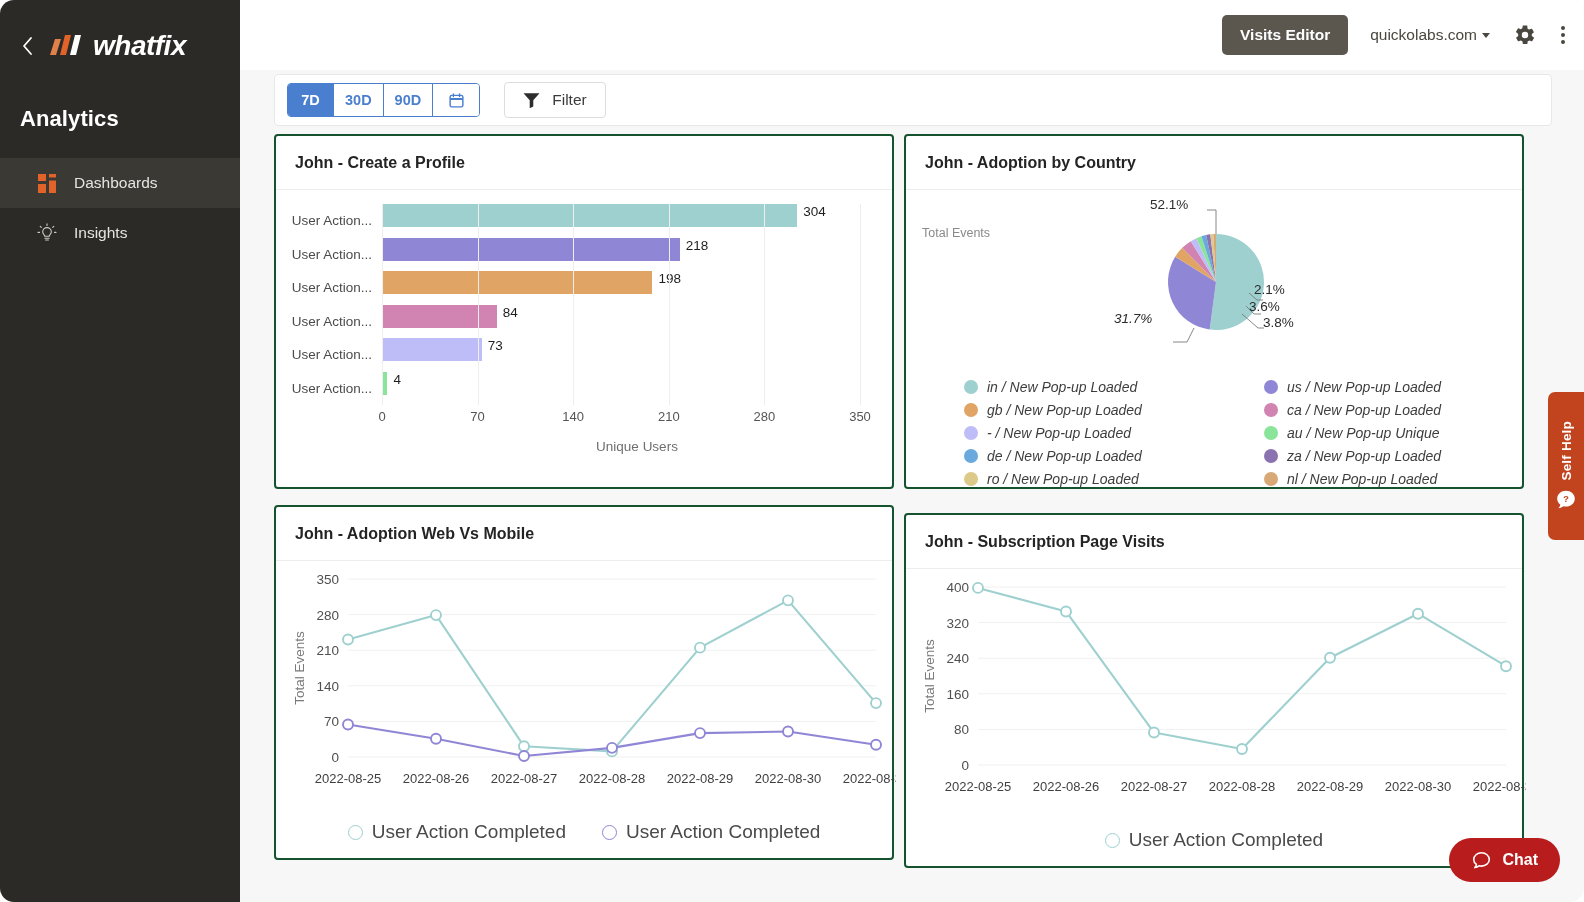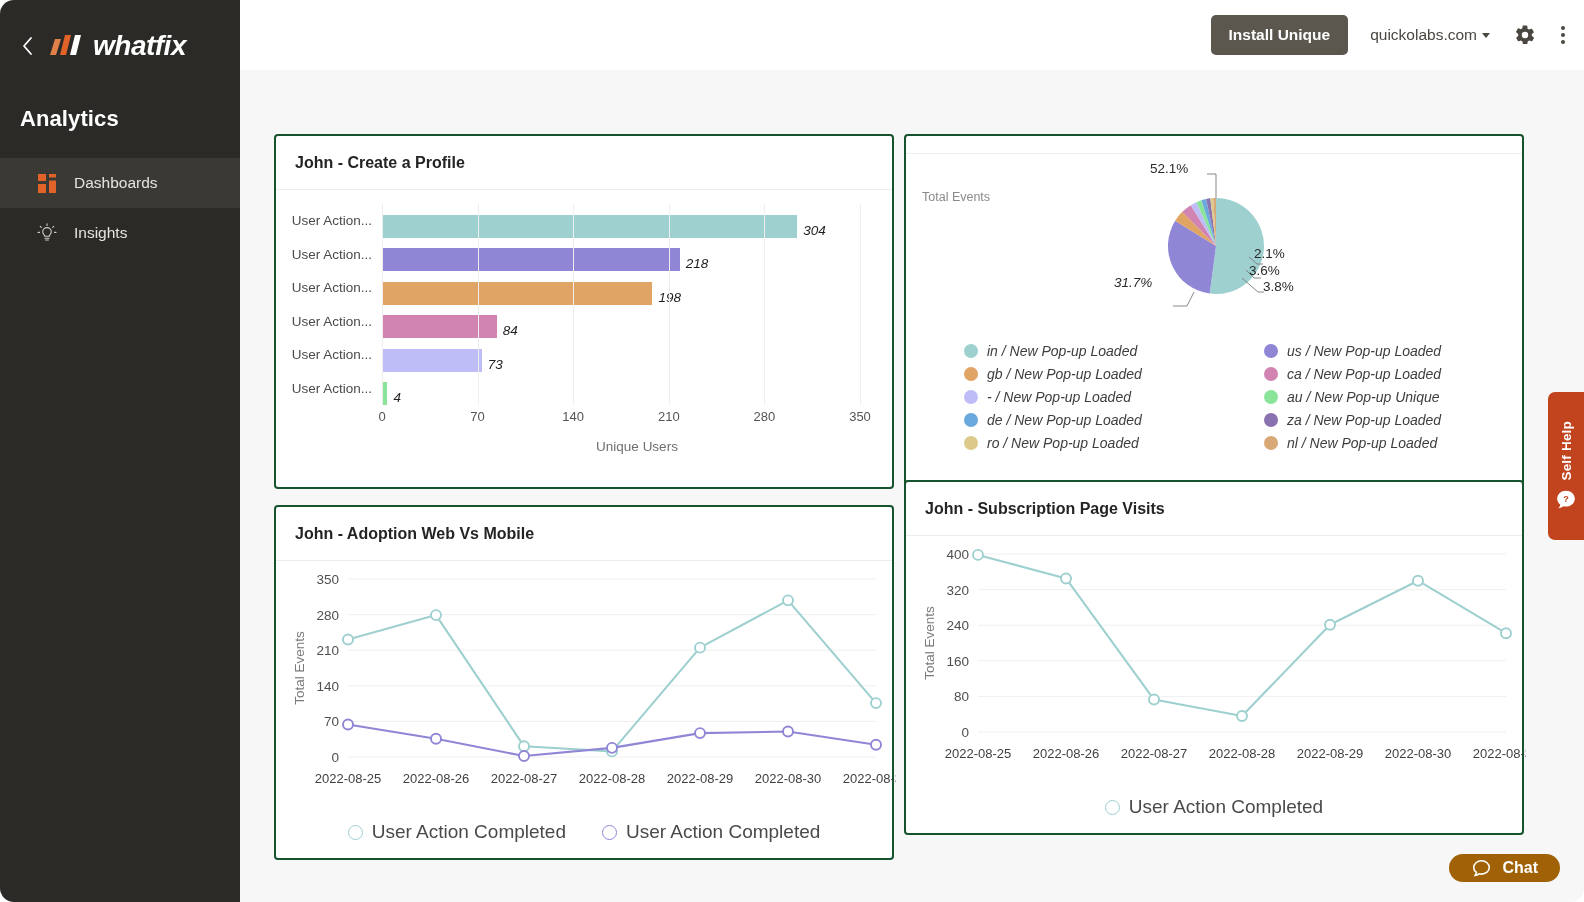--- a/index.html
+++ b/index.html
@@ -162,21 +162,21 @@
   
   .card {
     position: absolute;
     background: #ffffff;
     border: 2px solid #14532d;
     border-radius: 4px;
   }
   #card-bar   { left: 34px;  top: 134px; width: 620px; height: 355px; }
   #card-pie   { left: 664px; top: 134px; width: 620px; height: 355px; }
   #card-web   { left: 34px;  top: 505px; width: 620px; height: 355px; }
-  #card-sub   { left: 664px; top: 480px; width: 620px; height: 355px; }
+  #card-sub   { left: 664px; top: 513px; width: 620px; height: 355px; }
   .card-title {
     font-size: 16px;
     font-weight: bold;
     color: #242424;
     padding: 18px 0 0 19px;
   }
   .card-divider {
     margin-top: 17px;
     height: 1px;
     background: #ededed;
@@ -191,21 +191,21 @@
   }
   .bar-cat {
     width: 106px;
     text-align: right;
     font-size: 13.5px;
     color: #4b4b4b;
     padding-right: 10px;
     flex: none;
     white-space: nowrap;
   }
-  .bar-track { position: relative; flex: 1; height: 100%; display: flex; align-items: flex-end; font-style: italic; }
+  .bar-track { position: relative; flex: 1; height: 100%; display: flex; align-items: flex-start; }
   .bar-fill { height: 23px; border-radius: 0; }
   .bar-val {
     font-size: 13.5px;
     color: #1f1f1f;
     margin-left: 6px;
     white-space: nowrap;
   }
   .bar-axis {
     position: relative;
     margin-left: 106px;
@@ -297,22 +297,22 @@
     writing-mode: vertical-rl;
     transform: rotate(180deg);
     color: #ffffff;
     font-size: 13.5px;
     font-weight: bold;
     letter-spacing: 0.2px;
   }
   #chat {
     position: absolute;
     right: 24px; bottom: 20px;
-    height: 28px;
-    background: #a16207;
+    height: 44px;
+    background: #b91c1c;
     border-radius: 22px;
     display: flex; align-items: center;
     gap: 10px;
     padding: 0 22px;
     cursor: pointer;
     z-index: 20;
   }
   #chat .chat-label { color: #ffffff; font-size: 16px; font-weight: bold; }
 </style>
 </head>
@@ -360,39 +360,59 @@
           </svg>
         </span>
         <span class="nav-label">Insights</span>
       </div>
     </div>
   </div>
 
   <div id="main">
 
     <div id="topbar">
-      <button class="install-btn">Install Unique</button>
+      <button class="install-btn">Visits Editor</button>
       <div class="domain-select">
         <span>quickolabs.com</span>
         <span class="caret-down"></span>
       </div>
       <div class="icon-btn">
         <svg width="22" height="22" viewBox="0 0 24 24" fill="#4a4740" aria-hidden="true">
           <path d="M19.4 13a7.8 7.8 0 000-2l2.1-1.6a.5.5 0 00.1-.6l-2-3.5a.5.5 0 00-.6-.2l-2.5 1a7.5 7.5 0 00-1.7-1L14.5 2a.5.5 0 00-.5-.4h-4a.5.5 0 00-.5.4l-.4 2.6c-.6.25-1.2.6-1.7 1l-2.5-1a.5.5 0 00-.6.2l-2 3.5a.5.5 0 00.1.6L4.6 11a8 8 0 000 2l-2.1 1.6a.5.5 0 00-.1.6l2 3.5c.12.22.38.3.6.2l2.5-1c.5.4 1.1.75 1.7 1l.4 2.6c.04.25.25.43.5.43h4c.25 0 .46-.18.5-.43l.4-2.6c.6-.25 1.2-.6 1.7-1l2.5 1c.22.1.48 0 .6-.2l2-3.5a.5.5 0 00-.1-.6L19.4 13zM12 15.5a3.5 3.5 0 110-7 3.5 3.5 0 010 7z"></path>
         </svg>
       </div>
       <div class="icon-btn">
         <svg width="6" height="22" viewBox="0 0 6 22" fill="#4a4740" aria-hidden="true">
           <circle cx="3" cy="4" r="2"></circle>
             <circle cx="3" cy="11" r="2"></circle>
             <circle cx="3" cy="18" r="2"></circle>
         </svg>
       </div>
     </div>
 
+    <div id="filterbar">
+      <div class="seg-group">
+        <div class="seg active">7D</div>
+        <div class="seg">30D</div>
+        <div class="seg">90D</div>
+        <div class="seg">
+          <svg width="17" height="17" viewBox="0 0 20 20" fill="none" aria-hidden="true">
+            <rect x="2.5" y="4" width="15" height="13.5" rx="2" stroke="#4a7fd0" stroke-width="1.7"></rect>
+            <path d="M2.5 8.2h15" stroke="#4a7fd0" stroke-width="2.3"></path>
+            <path d="M6.4 2.2v3M13.6 2.2v3" stroke="#4a7fd0" stroke-width="1.7" stroke-linecap="round"></path>
+          </svg>
+        </div>
+      </div>
+      <div class="filter-btn">
+        <svg width="17" height="16" viewBox="0 0 18 17" aria-hidden="true">
+          <path d="M0.5 1.2h17l-6.6 7.6v6.6l-3.8 1.9V8.8z" fill="#2d2d2d"></path>
+        </svg>
+        <span>Filter</span>
+      </div>
+    </div>
 
     <div class="card" id="card-bar">
       <div class="card-title">John - Create a Profile</div>
       <div class="card-divider"></div>
       <div class="card-body">
         <div class="bar-rows" id="bar-rows">
             <div class="bar-row">
               <div class="bar-cat">User Action...</div>
               <div class="bar-track">
                 <div class="bar-gridline" style="left: 0px;"></div>
@@ -477,20 +497,21 @@
             <div class="bar-tick" style="left: 191.2px;">140</div>
             <div class="bar-tick" style="left: 286.8px;">210</div>
             <div class="bar-tick" style="left: 382.4px;">280</div>
             <div class="bar-tick" style="left: 478px;">350</div>
           </div>
         <div class="axis-caption">Unique Users</div>
       </div>
     </div>
 
     <div class="card" id="card-pie">
+      <div class="card-title">John - Adoption by Country</div>
       <div class="card-divider"></div>
       <div class="card-body">
         <div class="pie-wrap">
           <div class="total-events-label">Total Events</div>
           <svg id="pie-svg" width="620" height="185" viewBox="0 0 620 185">
               <path d="M310,92 L310,44 A48,48 0 1,1 303.6849107635704,139.58276629133633 Z" fill="#9ed0cf"></path>
               <path d="M310,92 L303.6849107635704,139.58276629133633 A48,48 0 0,1 269.15226487385485,66.79161776185776 Z" fill="#8f86d6"></path>
               <path d="M310,92 L269.15226487385485,66.79161776185776 A48,48 0 0,1 276.2728014496553,57.846287493954264 Z" fill="#e0a464"></path>
               <path d="M310,92 L276.2728014496553,57.846287493954264 A48,48 0 0,1 284.7916177618579,51.152264873854755 Z" fill="#d183b2"></path>
               <path d="M310,92 L284.7916177618579,51.152264873854755 A48,48 0 0,1 290.3848444126553,48.19080380463184 Z" fill="#bfbdf7"></path>

